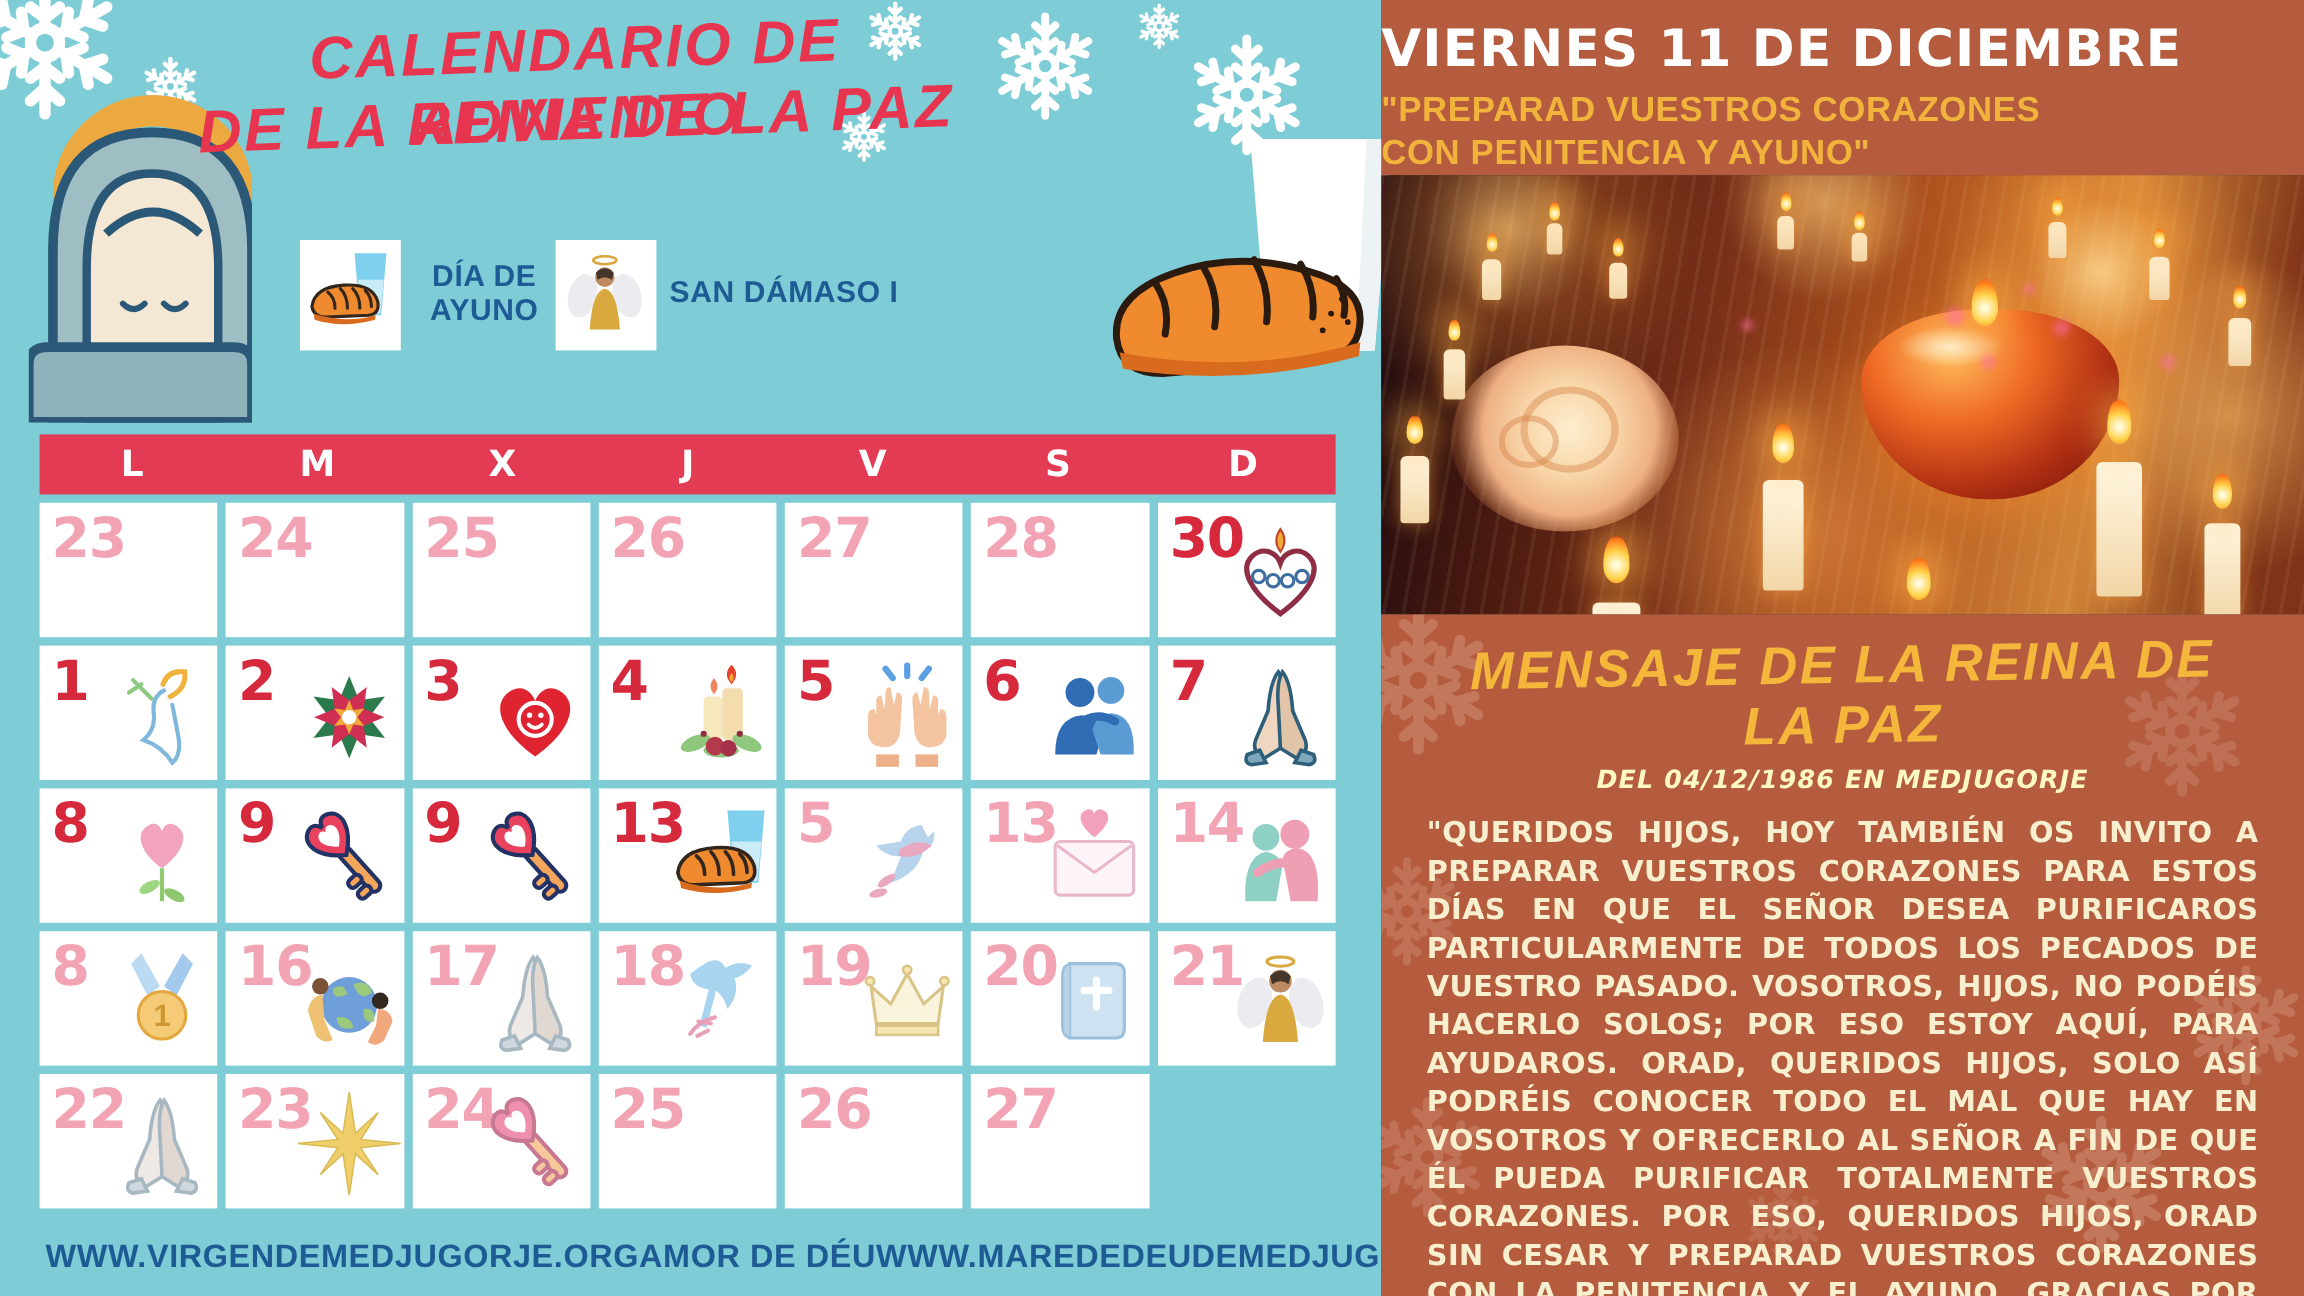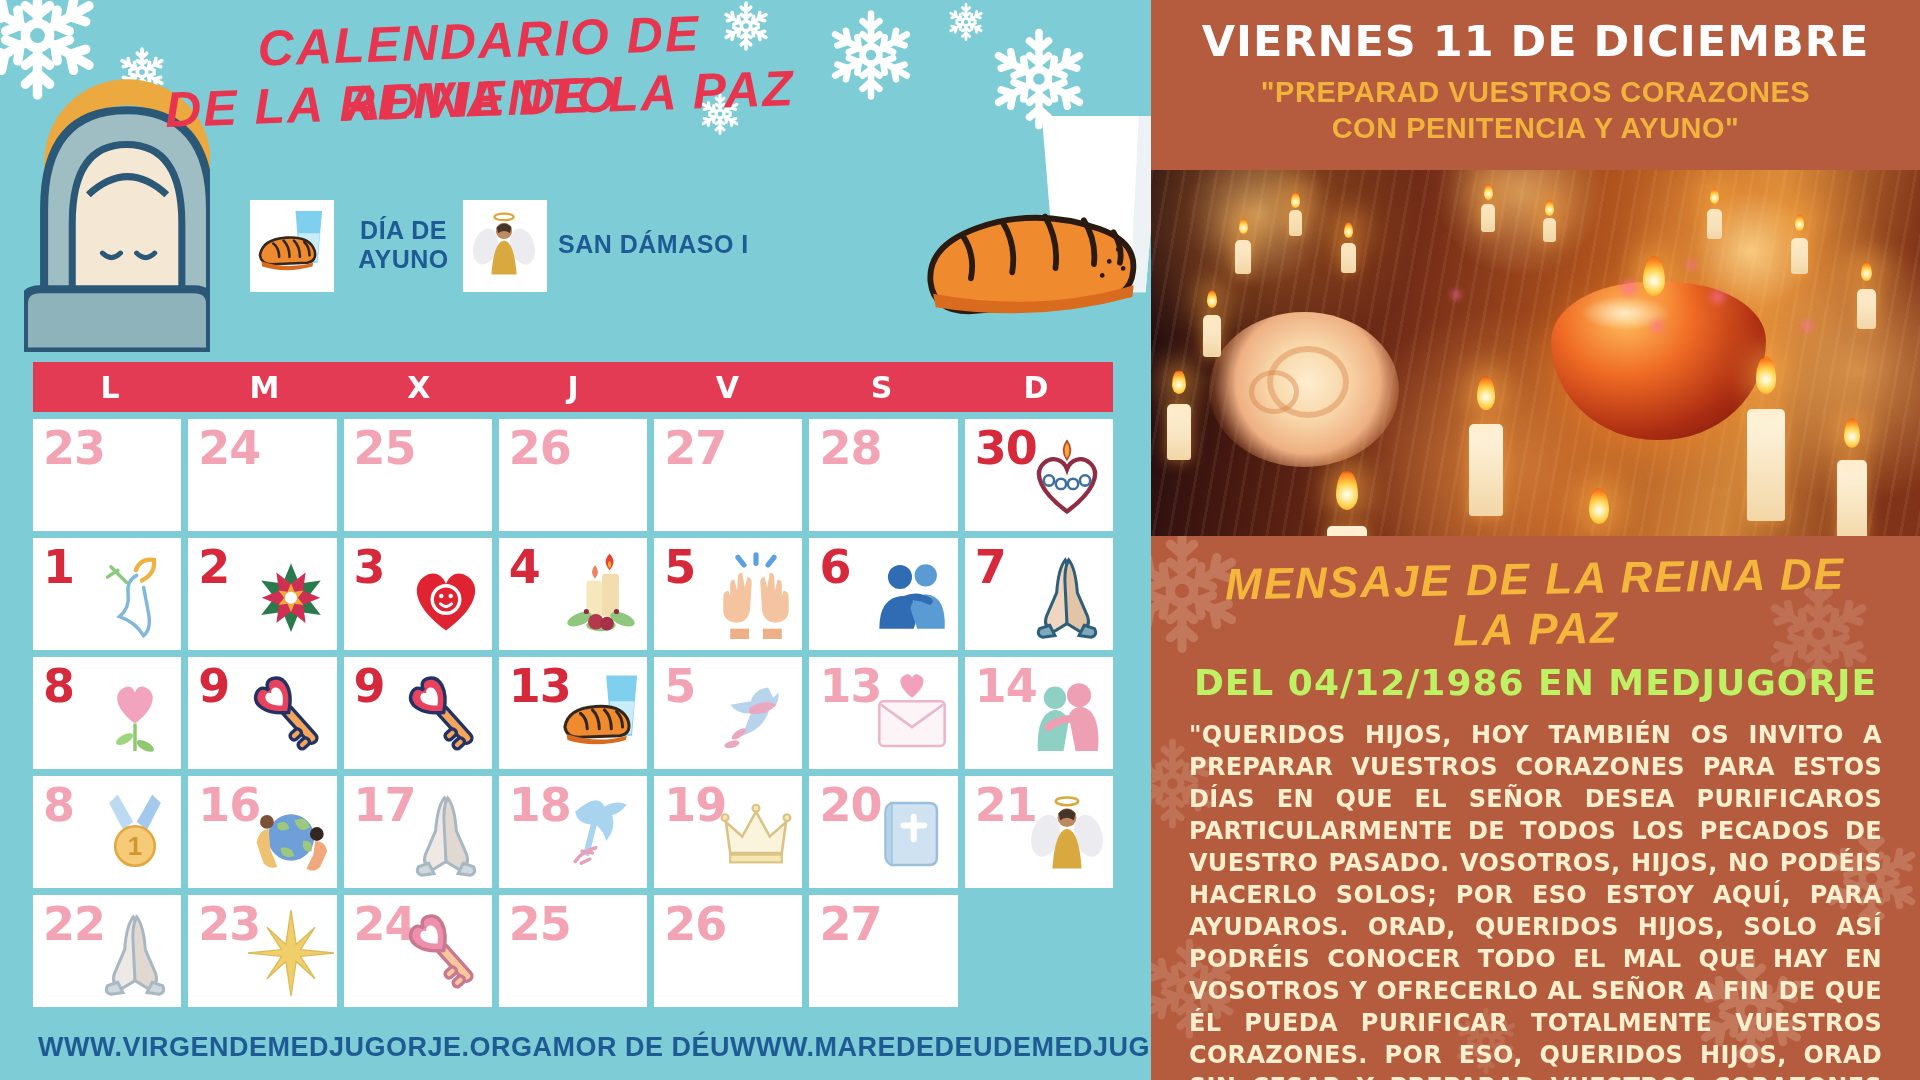--- a/index.html
+++ b/index.html
@@ -28,21 +28,21 @@
   .cell{position:relative;background:#fff;height:112px;}
   .num{position:absolute;left:10px;top:2px;font-size:46px;font-weight:800;
     font-family:"DejaVu Sans",sans-serif;letter-spacing:-1px;}
   .num.pink{color:#f2a4b4;} .num.red{color:#d6293c;}
   .ic{position:absolute;right:3px;top:10px;width:86px;height:96px;}
   .ic svg{width:100%;height:100%;}
   .footer{position:absolute;left:38px;top:1032px;display:flex;color:#1e5b94;
     font-weight:800;font-size:27px;letter-spacing:.5px;white-space:nowrap;}
   
   .right{position:relative;width:769px;height:1080px;flex:none;display:flex;flex-direction:column;}
-  .r-header{height:170px;background:#b55c3f;text-align:center;color:#fff;flex:none;position:relative;}
+  .r-header{height:146px;background:#b55c3f;text-align:left;color:#fff;flex:none;position:relative;}
   .r-title{padding-top:16px;font-size:43px;font-weight:800;letter-spacing:1px;
     font-family:"DejaVu Sans",sans-serif;}
   .r-quote{color:#f2b33d;font-size:29px;font-weight:800;line-height:1.25;margin-top:8px;letter-spacing:.5px;}
   .photo{position:relative;height:366px;flex:none;overflow:hidden;
     background:
       radial-gradient(circle at 78% 22%, rgba(255,214,140,.85) 0%, rgba(255,160,60,.35) 9%, transparent 20%),
       radial-gradient(circle at 14% 12%, rgba(255,200,120,.7) 0%, rgba(255,150,60,.25) 10%, transparent 22%),
       radial-gradient(circle at 48% 6%, rgba(255,210,130,.6) 0%, transparent 16%),
       radial-gradient(circle at 92% 55%, rgba(255,190,100,.6) 0%, transparent 18%),
       radial-gradient(circle at 45% 80%, rgba(255,170,80,.5) 0%, transparent 30%),
@@ -64,22 +64,22 @@
   .candle{position:absolute;}
   .cbody{position:absolute;left:0;bottom:0;width:100%;border-radius:5px 5px 3px 3px;
     background:linear-gradient(180deg,#fff7e2,#f2d6a6);box-shadow:0 0 16px rgba(255,170,70,.55);}
   .flame{position:absolute;border-radius:50% 50% 50% 50%/62% 62% 38% 38%;
     background:radial-gradient(circle at 50% 62%,#fff9d8 8%,#ffd24a 42%,#ff7a1a 78%,rgba(255,100,20,0) 100%);
     box-shadow:0 0 28px 10px rgba(255,175,70,.6);}
   .message{position:relative;flex:1;background:#b55c3f;overflow:hidden;
     padding:18px 38px 0 38px;box-sizing:border-box;text-align:center;}
   .msg-title{position:relative;color:#f5b63c;font-size:44px;font-weight:bold;font-style:italic;
     letter-spacing:2px;transform:rotate(-1deg);}
-  .msg-sub{position:relative;color:#bef264;font-size:36px;font-weight:800;margin-top:8px;
-    letter-spacing:1px;font-family:"DejaVu Sans",sans-serif;}
+  .msg-sub{position:relative;color:#fef9c3;font-size:21px;font-weight:800;margin-top:8px;
+    letter-spacing:1px;font-family:"DejaVu Sans",sans-serif;font-style:italic;}
   .msg-body{position:relative;color:#f8efcf;font-size:24px;font-weight:700;text-align:justify;
     line-height:32px;margin-top:16px;letter-spacing:.3px;font-family:"DejaVu Sans",sans-serif;}
 </style>
 </head>
 <body>
 
 <div class="poster">
 
   <div class="left">
     <div id="leftSnow">

